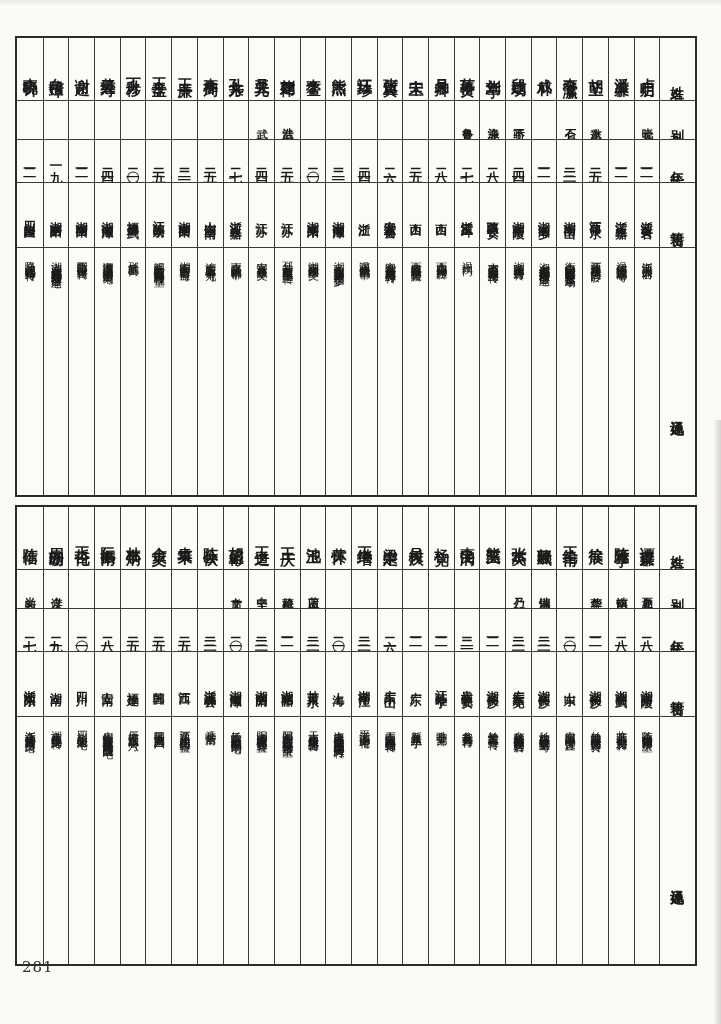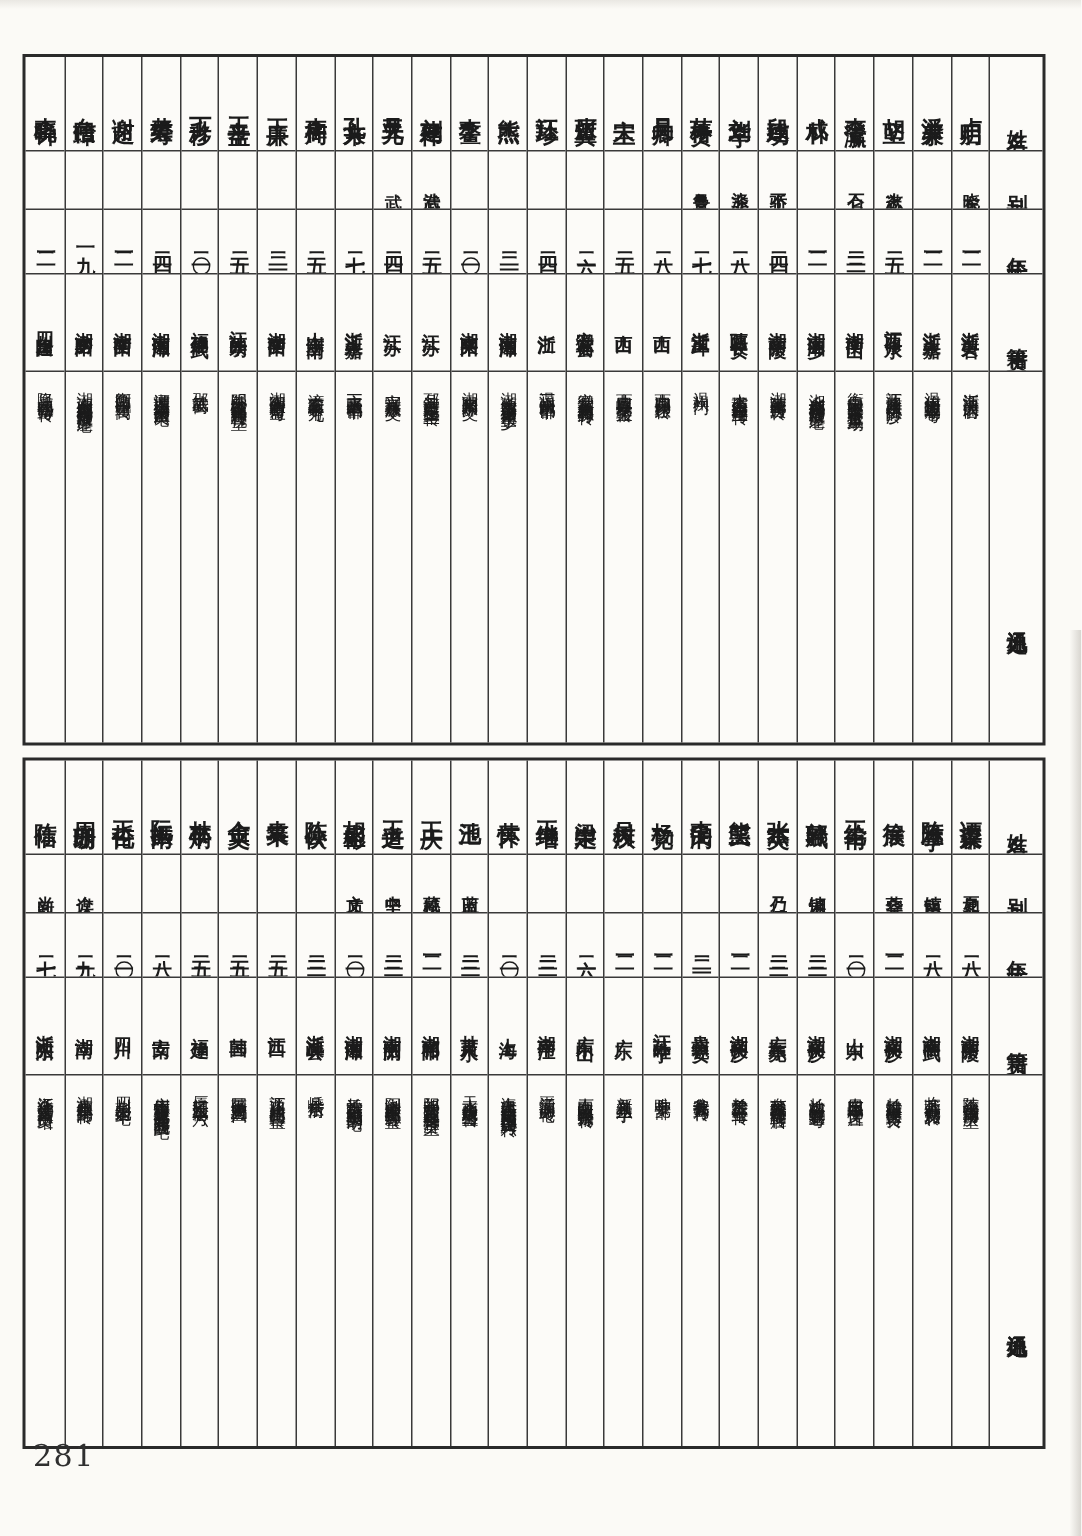--- a/index.html
+++ b/index.html
@@ -58,21 +58,21 @@
   .c-addr .vtext{font-size:11px;font-weight:500;letter-spacing:1px;}
   
   .hdr .cell{justify-content:center;}
   .hdr .vtext{font-weight:700;font-size:14px;}
   .h2{letter-spacing:16px;margin-bottom:-16px;}
   .h2s{letter-spacing:4px;margin-bottom:-4px;}
   .h3{letter-spacing:72px;margin-bottom:-72px;font-size:14px;}
   .page-number{
     position:absolute;left:22px;top:958px;
     font-family:"DejaVu Serif","Liberation Serif",serif;
-    font-size:20px;color:#2f2f2f;letter-spacing:1px;
+    font-size:15px;color:#2f2f2f;letter-spacing:1px;
   }
 </style>
 </head>
 <body>
 
 <div class="page">
 
   <div class="scan-edge-top"></div>
   <div class="scan-edge-right"></div>
 

